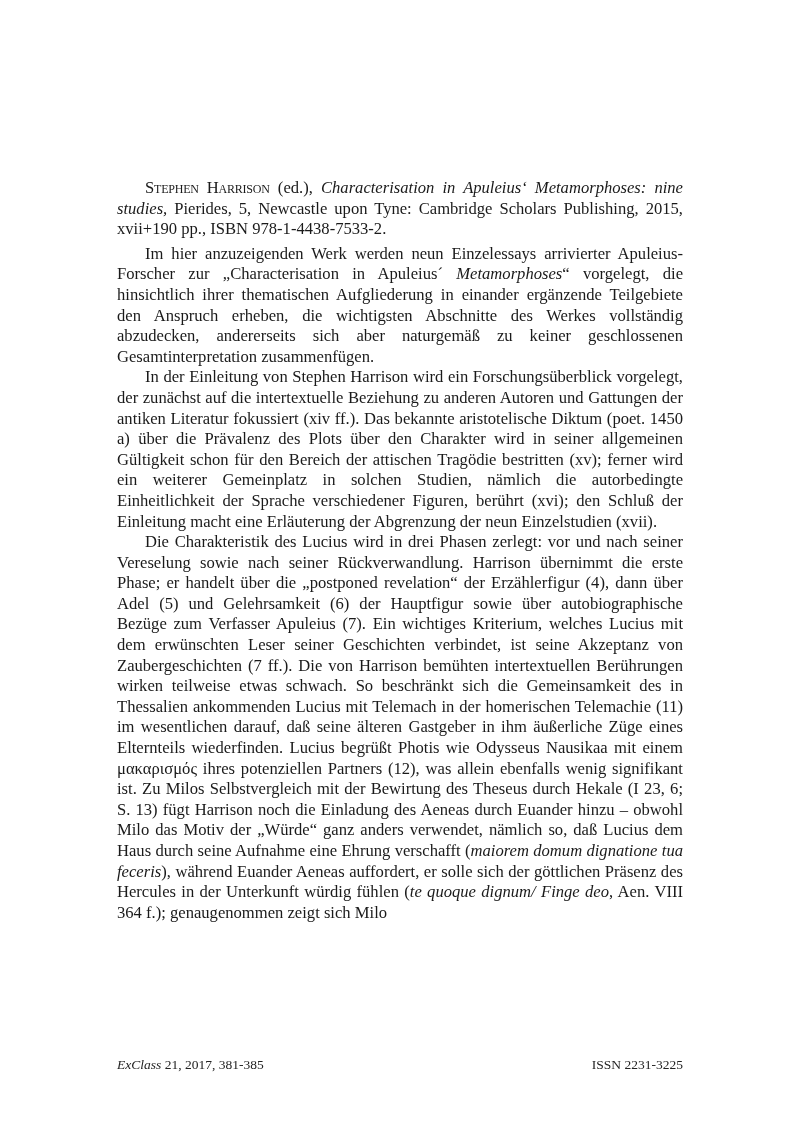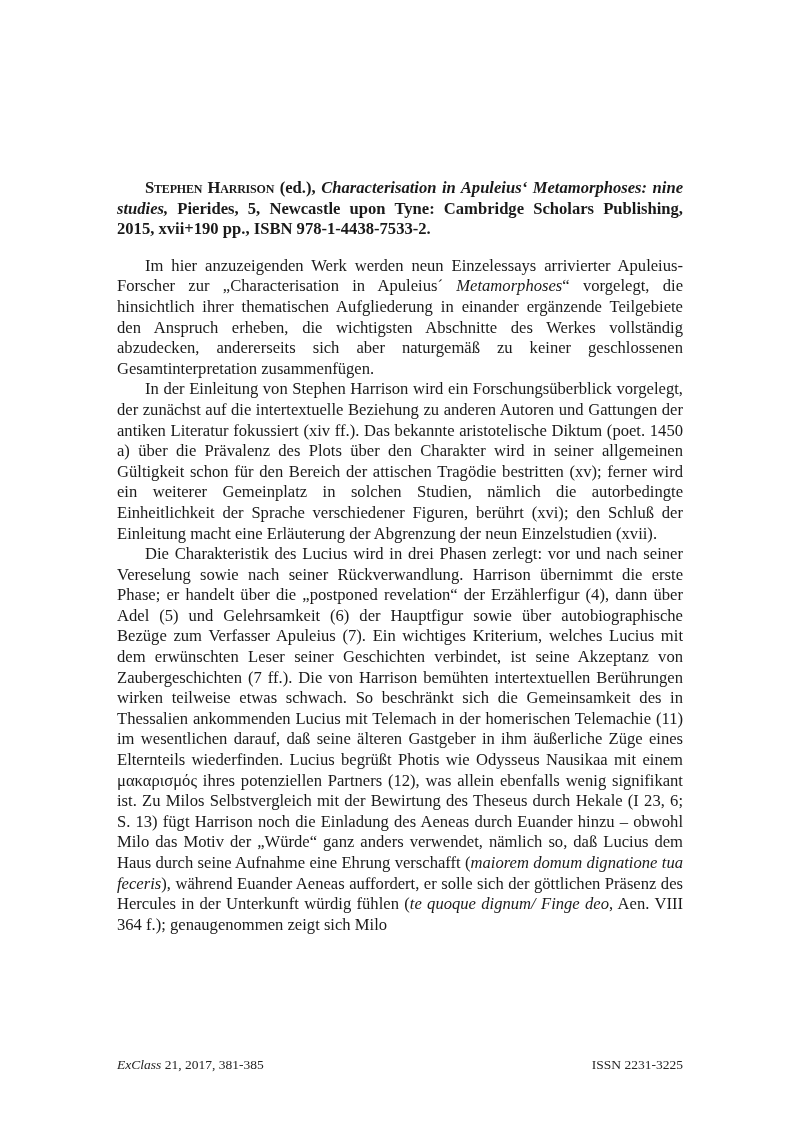--- a/index.html
+++ b/index.html
@@ -23,22 +23,21 @@
     }
     p {
       margin: 0;
       font-size: 16.6px;
       line-height: 20.6px;
       text-align: justify;
       text-indent: 28px;
       hyphens: none;
     }
     .citation {
-      margin-bottom: 16px;
-      font-weight: bold;
+      margin-bottom: 4px;
     }
     .sc {
       font-variant: small-caps;
       letter-spacing: -0.2px;
     }
     em { font-style: italic; }
     .footer {
       position: absolute;
       left: 117px;
       top: 1057px;

